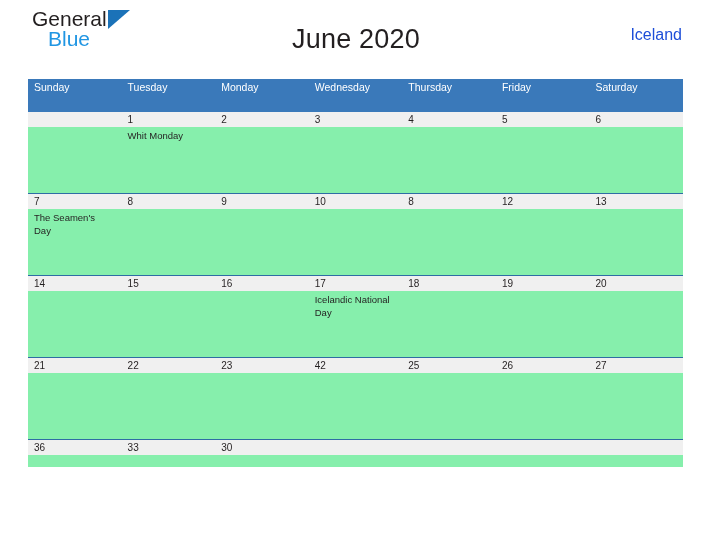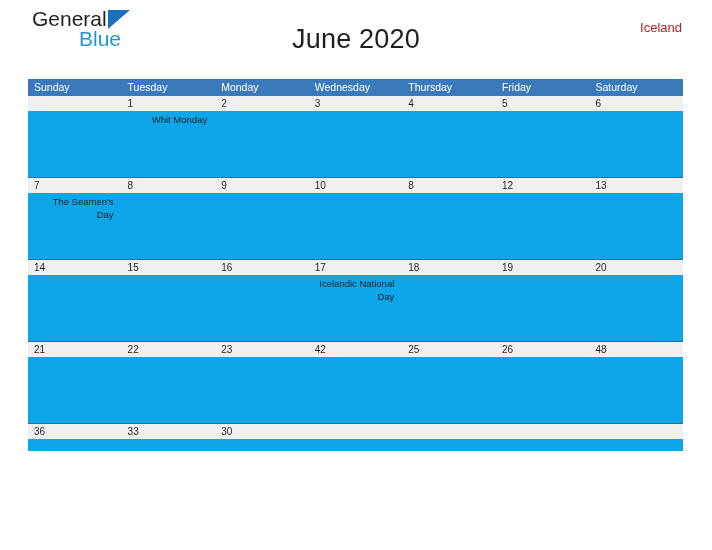--- a/index.html
+++ b/index.html
@@ -56,56 +56,56 @@
     height: 0;
     margin-left: 1px;
     margin-top: 2px;
     border-left: 22px solid #1b72b8;
     border-bottom: 19px solid transparent;
   }
   .logo-row2 {
     font-size: 21px;
     color: #2196e3;
     margin-top: -2px;
-    margin-left: 47px;
+    margin-left: 16px;
     font-family: "Liberation Sans", sans-serif;
   }
 
   .title {
     position: absolute;
     left: 0;
     right: 0;
     top: 24px;
     text-align: center;
     font-size: 27px;
     color: #231f20;
     font-weight: normal;
     letter-spacing: 0.2px;
   }
 
   .locale {
     position: absolute;
     right: 2px;
-    top: 20px;
-    font-size: 13px;
-    color: #b91c1c;
+    top: 26px;
+    font-size: 16px;
+    color: #1d4ed8;
   }
 
   
   .calendar {
     position: absolute;
     left: 28px;
     top: 79px;
     width: 655px;
   }
 
   .weekday-row {
     display: flex;
     background: #3a79ba;
-    height: 17px;
+    height: 33px;
   }
   .weekday {
     flex: 1 1 0;
     font-size: 10.5px;
     color: #ffffff;
     line-height: 17px;
     padding-left: 6px;
     box-sizing: border-box;
     white-space: nowrap;
   }
@@ -127,23 +127,22 @@
     flex: 1 1 0;
     font-size: 10px;
     color: #231f20;
     line-height: 15px;
     padding-left: 6px;
     box-sizing: border-box;
   }
 
   .week-events {
     display: flex;
-    background: #0ea5e9;
+    background: #86efac;
     height: 66px;
-    text-align: right;
   }
   .week.short .week-events {
     height: 12px;
   }
   .event-cell {
     flex: 1 1 0;
     padding: 3px 8px 0 6px;
     box-sizing: border-box;
   }
   .event-text {
@@ -286,21 +285,21 @@
           </div>
         </div>
         <div class="week">
           <div class="week-dates">
             <div class="date-cell">21</div>
             <div class="date-cell">22</div>
             <div class="date-cell">23</div>
             <div class="date-cell">42</div>
             <div class="date-cell">25</div>
             <div class="date-cell">26</div>
-            <div class="date-cell">48</div>
+            <div class="date-cell">27</div>
           </div>
           <div class="week-events">
             <div class="event-cell">
               <div class="event-text"></div>
             </div>
             <div class="event-cell">
               <div class="event-text"></div>
             </div>
             <div class="event-cell">
               <div class="event-text"></div>

